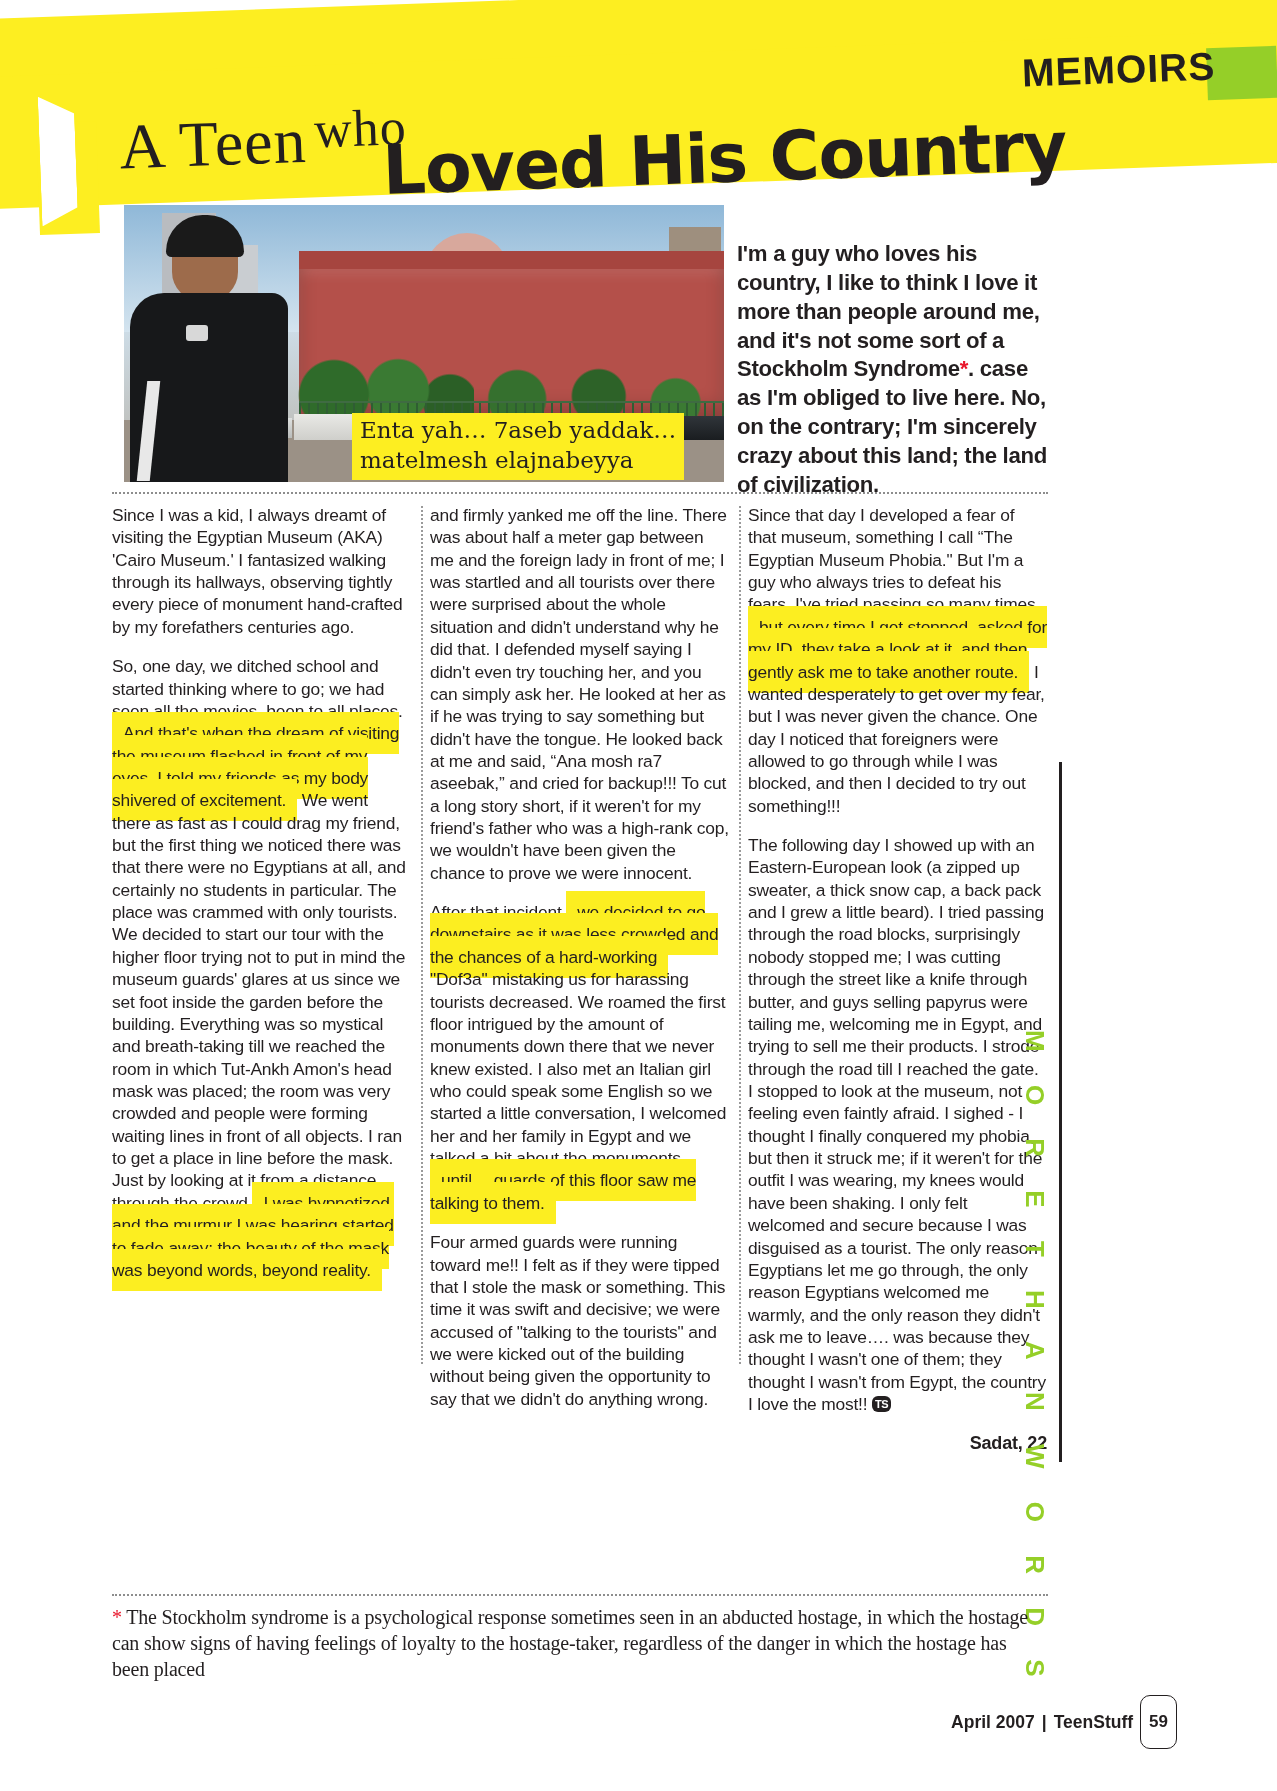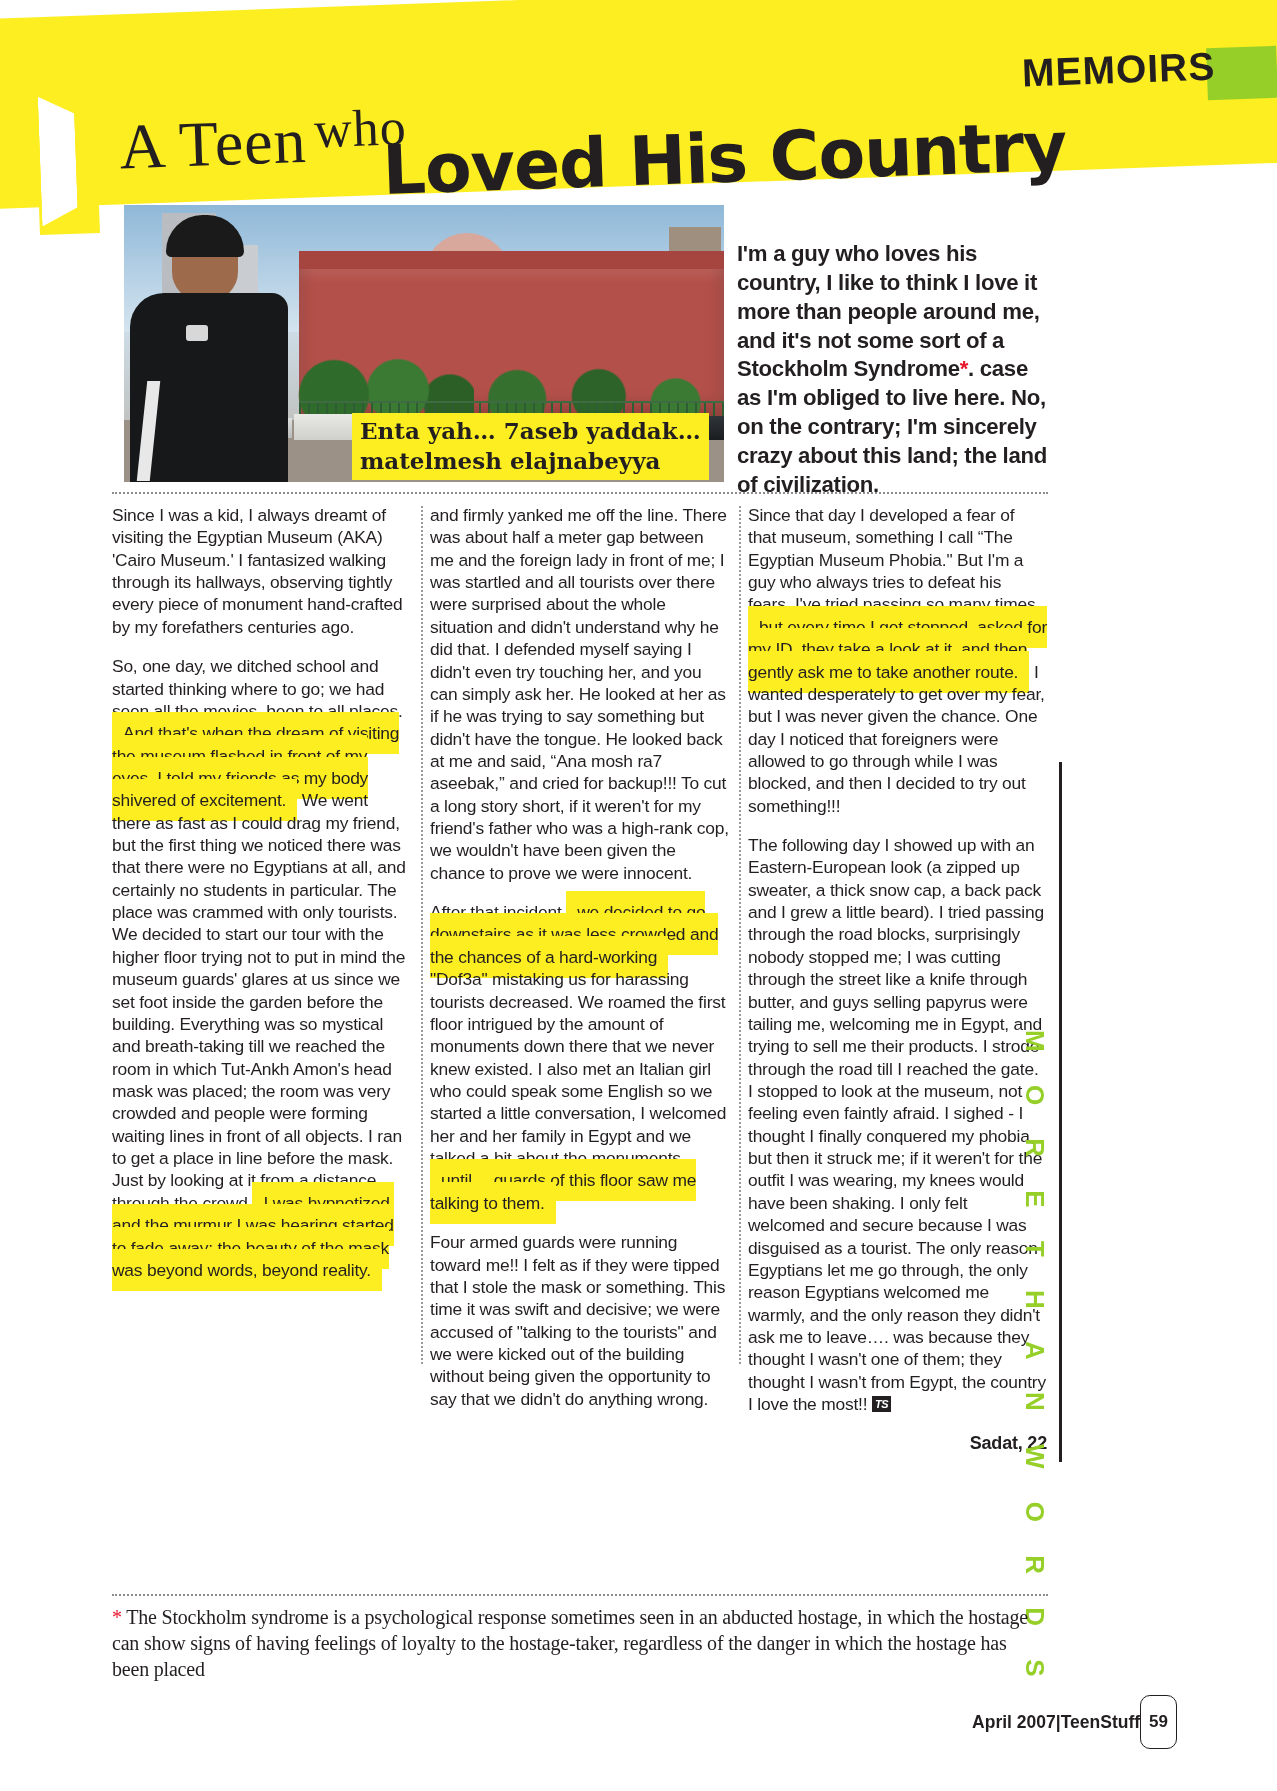--- a/index.html
+++ b/index.html
@@ -172,21 +172,21 @@
   }
   .ph-man .stripe{
     position:absolute;left:18px;top:176px;width:13px;height:100px;
     background:#e8e8e8;transform:skewX(-6deg);
   }
   .caption{
     position:absolute;left:228px;bottom:2px;
     background:#fdee21;
     padding:3px 8px 5px 8px;
     font-family:"DejaVu Serif", serif;
-    font-weight:bold;
+    font-weight:normal;
     font-size:23px;
     line-height:1.28;
     color:#231f20;
     z-index:6;
     white-space:nowrap;
   }
 
   
   .intro{
     position:absolute;left:737px;top:240px;width:310px;
@@ -232,24 +232,23 @@
   .byline{
     text-align:right;
     font-weight:bold;
     font-size:18px;
     margin-top:6px;
   }
   .ts-logo{
     display:inline-block;
     background:#231f20;color:#fff;
     font-size:11px;font-weight:bold;
-    padding:1px 3px;border-radius:0;
+    padding:1px 3px;border-radius:6px;
     vertical-align:2px;
     letter-spacing:-0.5px;
-    font-style:italic;
   }
 
   
   .side-rule{
     position:absolute;left:1059px;top:762px;width:3px;height:700px;
     background:#231f20;
   }
   .side-text{
     position:absolute;left:1050px;top:1030px;
     transform:rotate(90deg);
@@ -276,21 +275,21 @@
     letter-spacing:-0.2px;
   }
   .footnote .star{color:#e8162b;}
 
   .footer{
     position:absolute;right:100px;top:1695px;
     font-family:"Liberation Sans", sans-serif;
     font-weight:bold;
     font-size:17.5px;
     color:#231f20;
-    display:flex;align-items:center;gap:0;
+    display:flex;align-items:center;gap:7px;
   }
   .pagenum{
     border:1.6px solid #231f20;
     border-radius:10px;
     padding:16px 8px;
     font-size:17px;
     font-weight:bold;
   }
 </style>
 </head>

